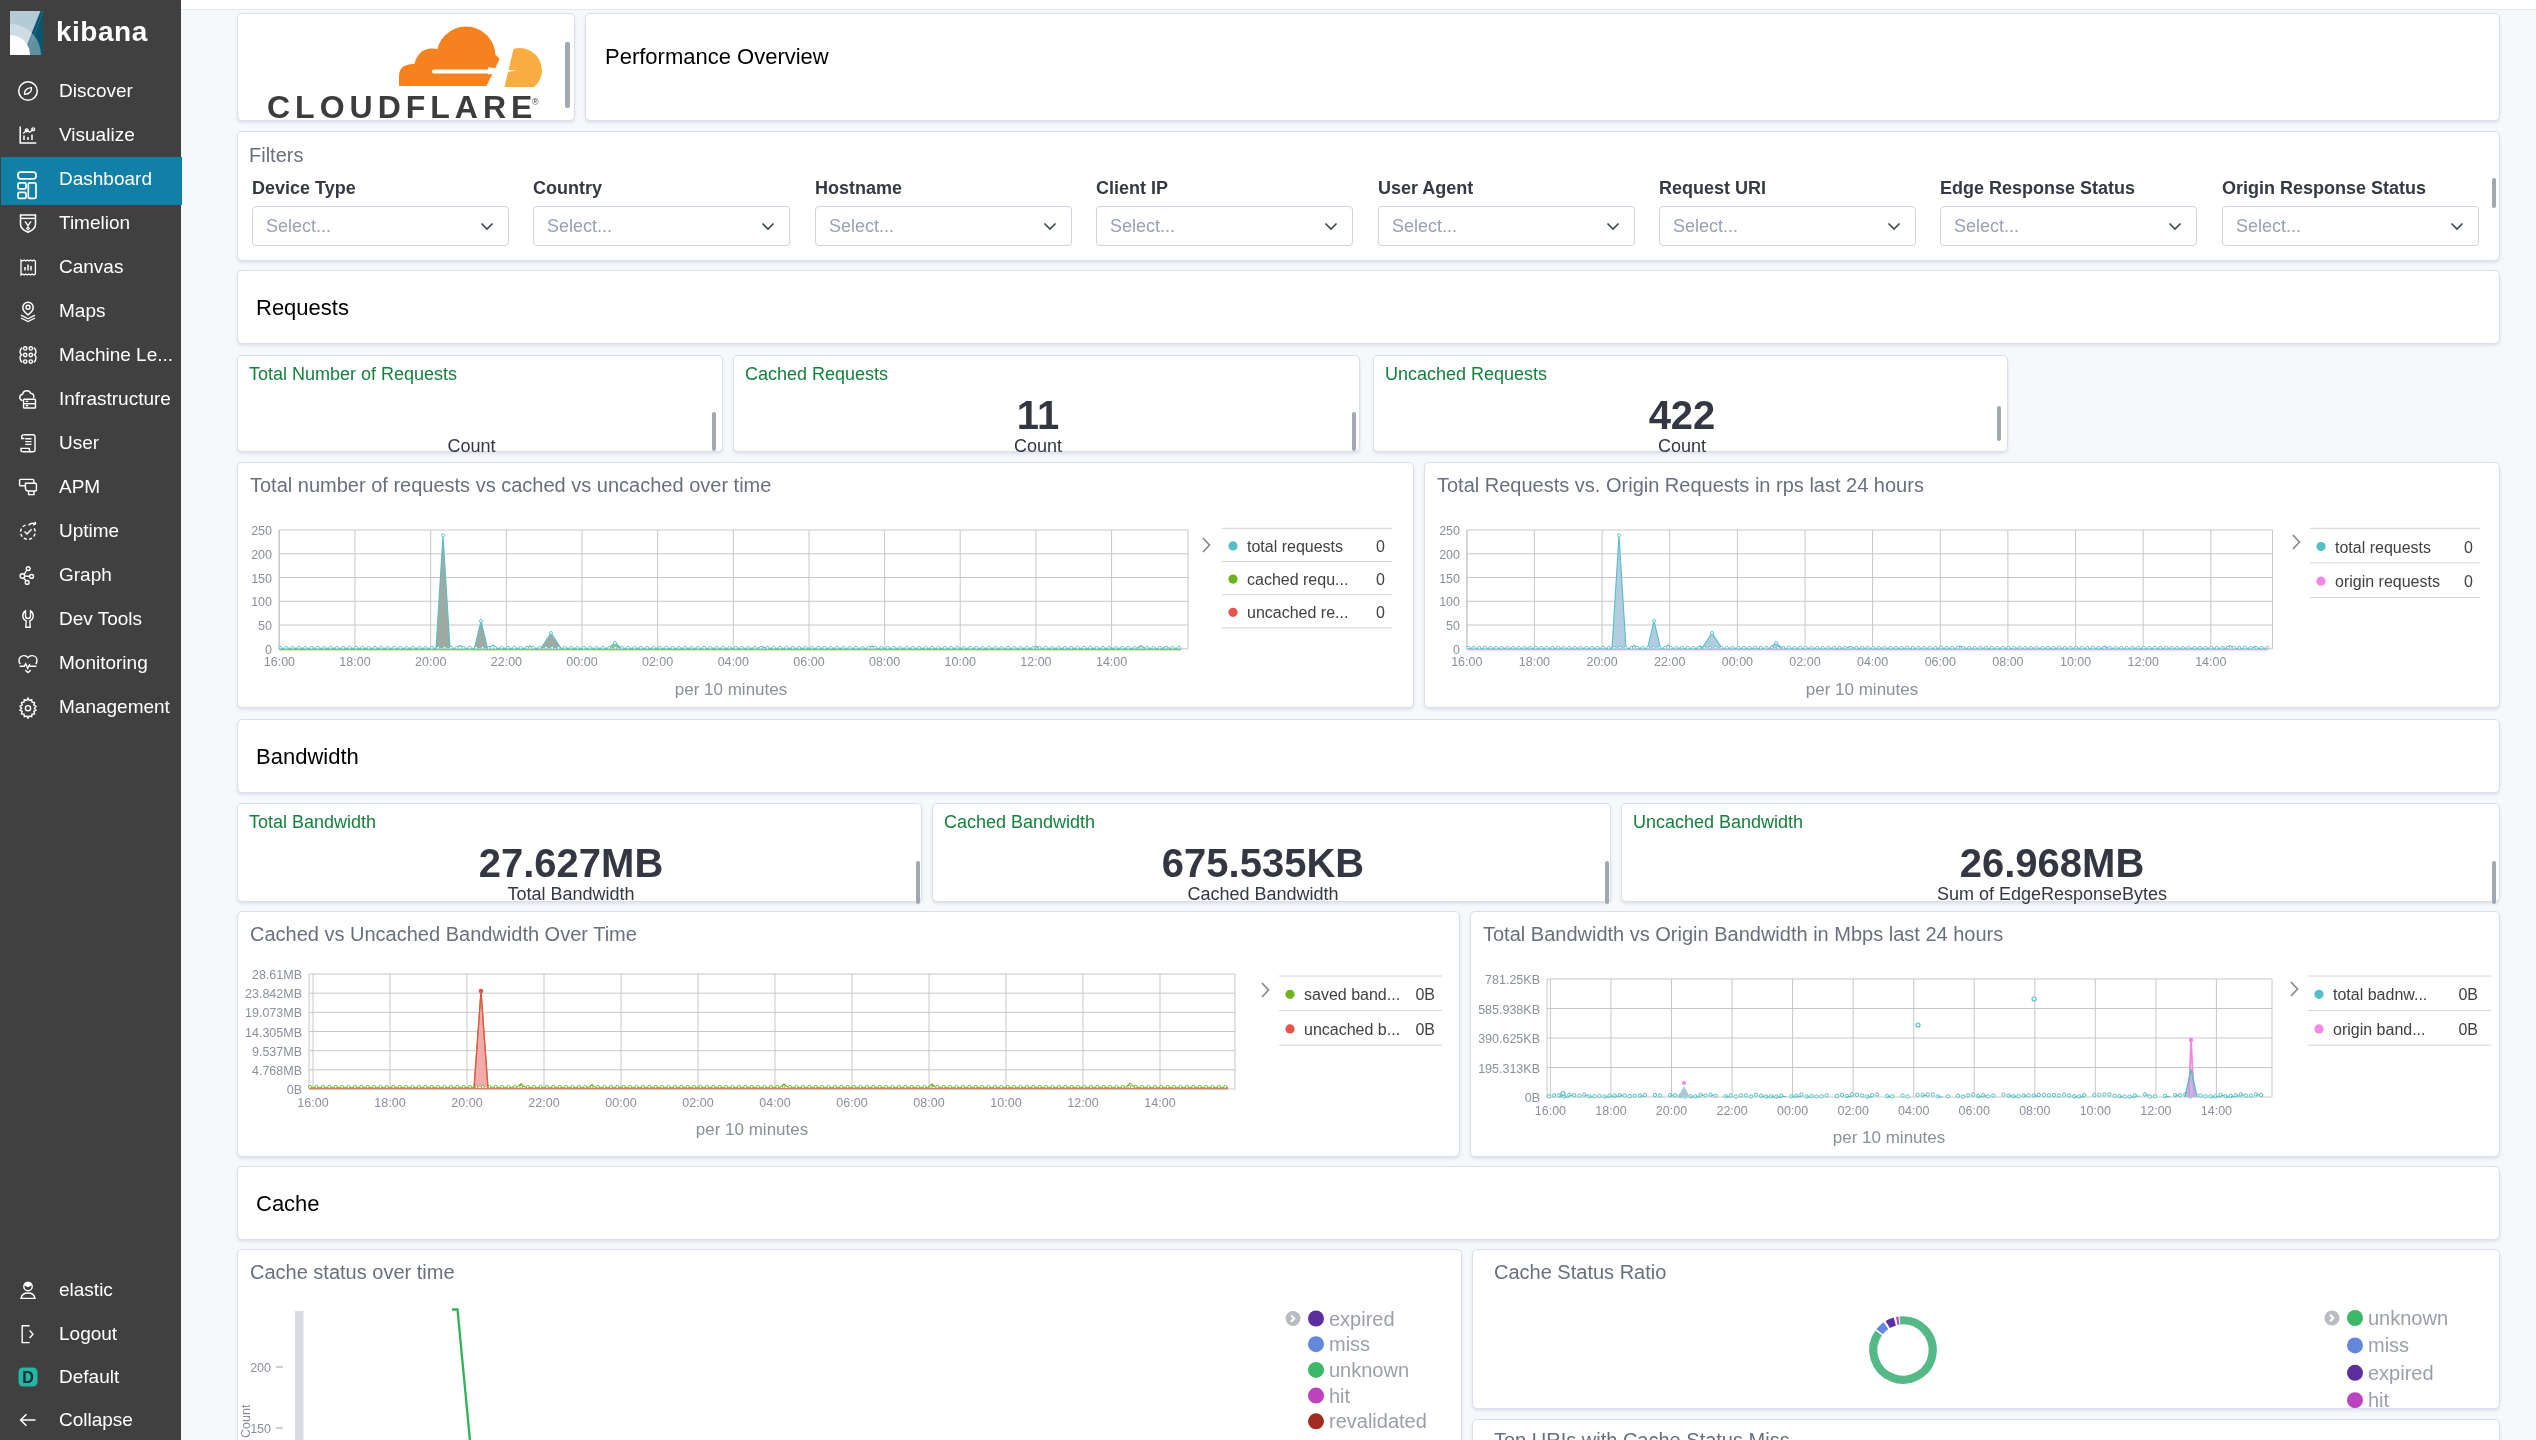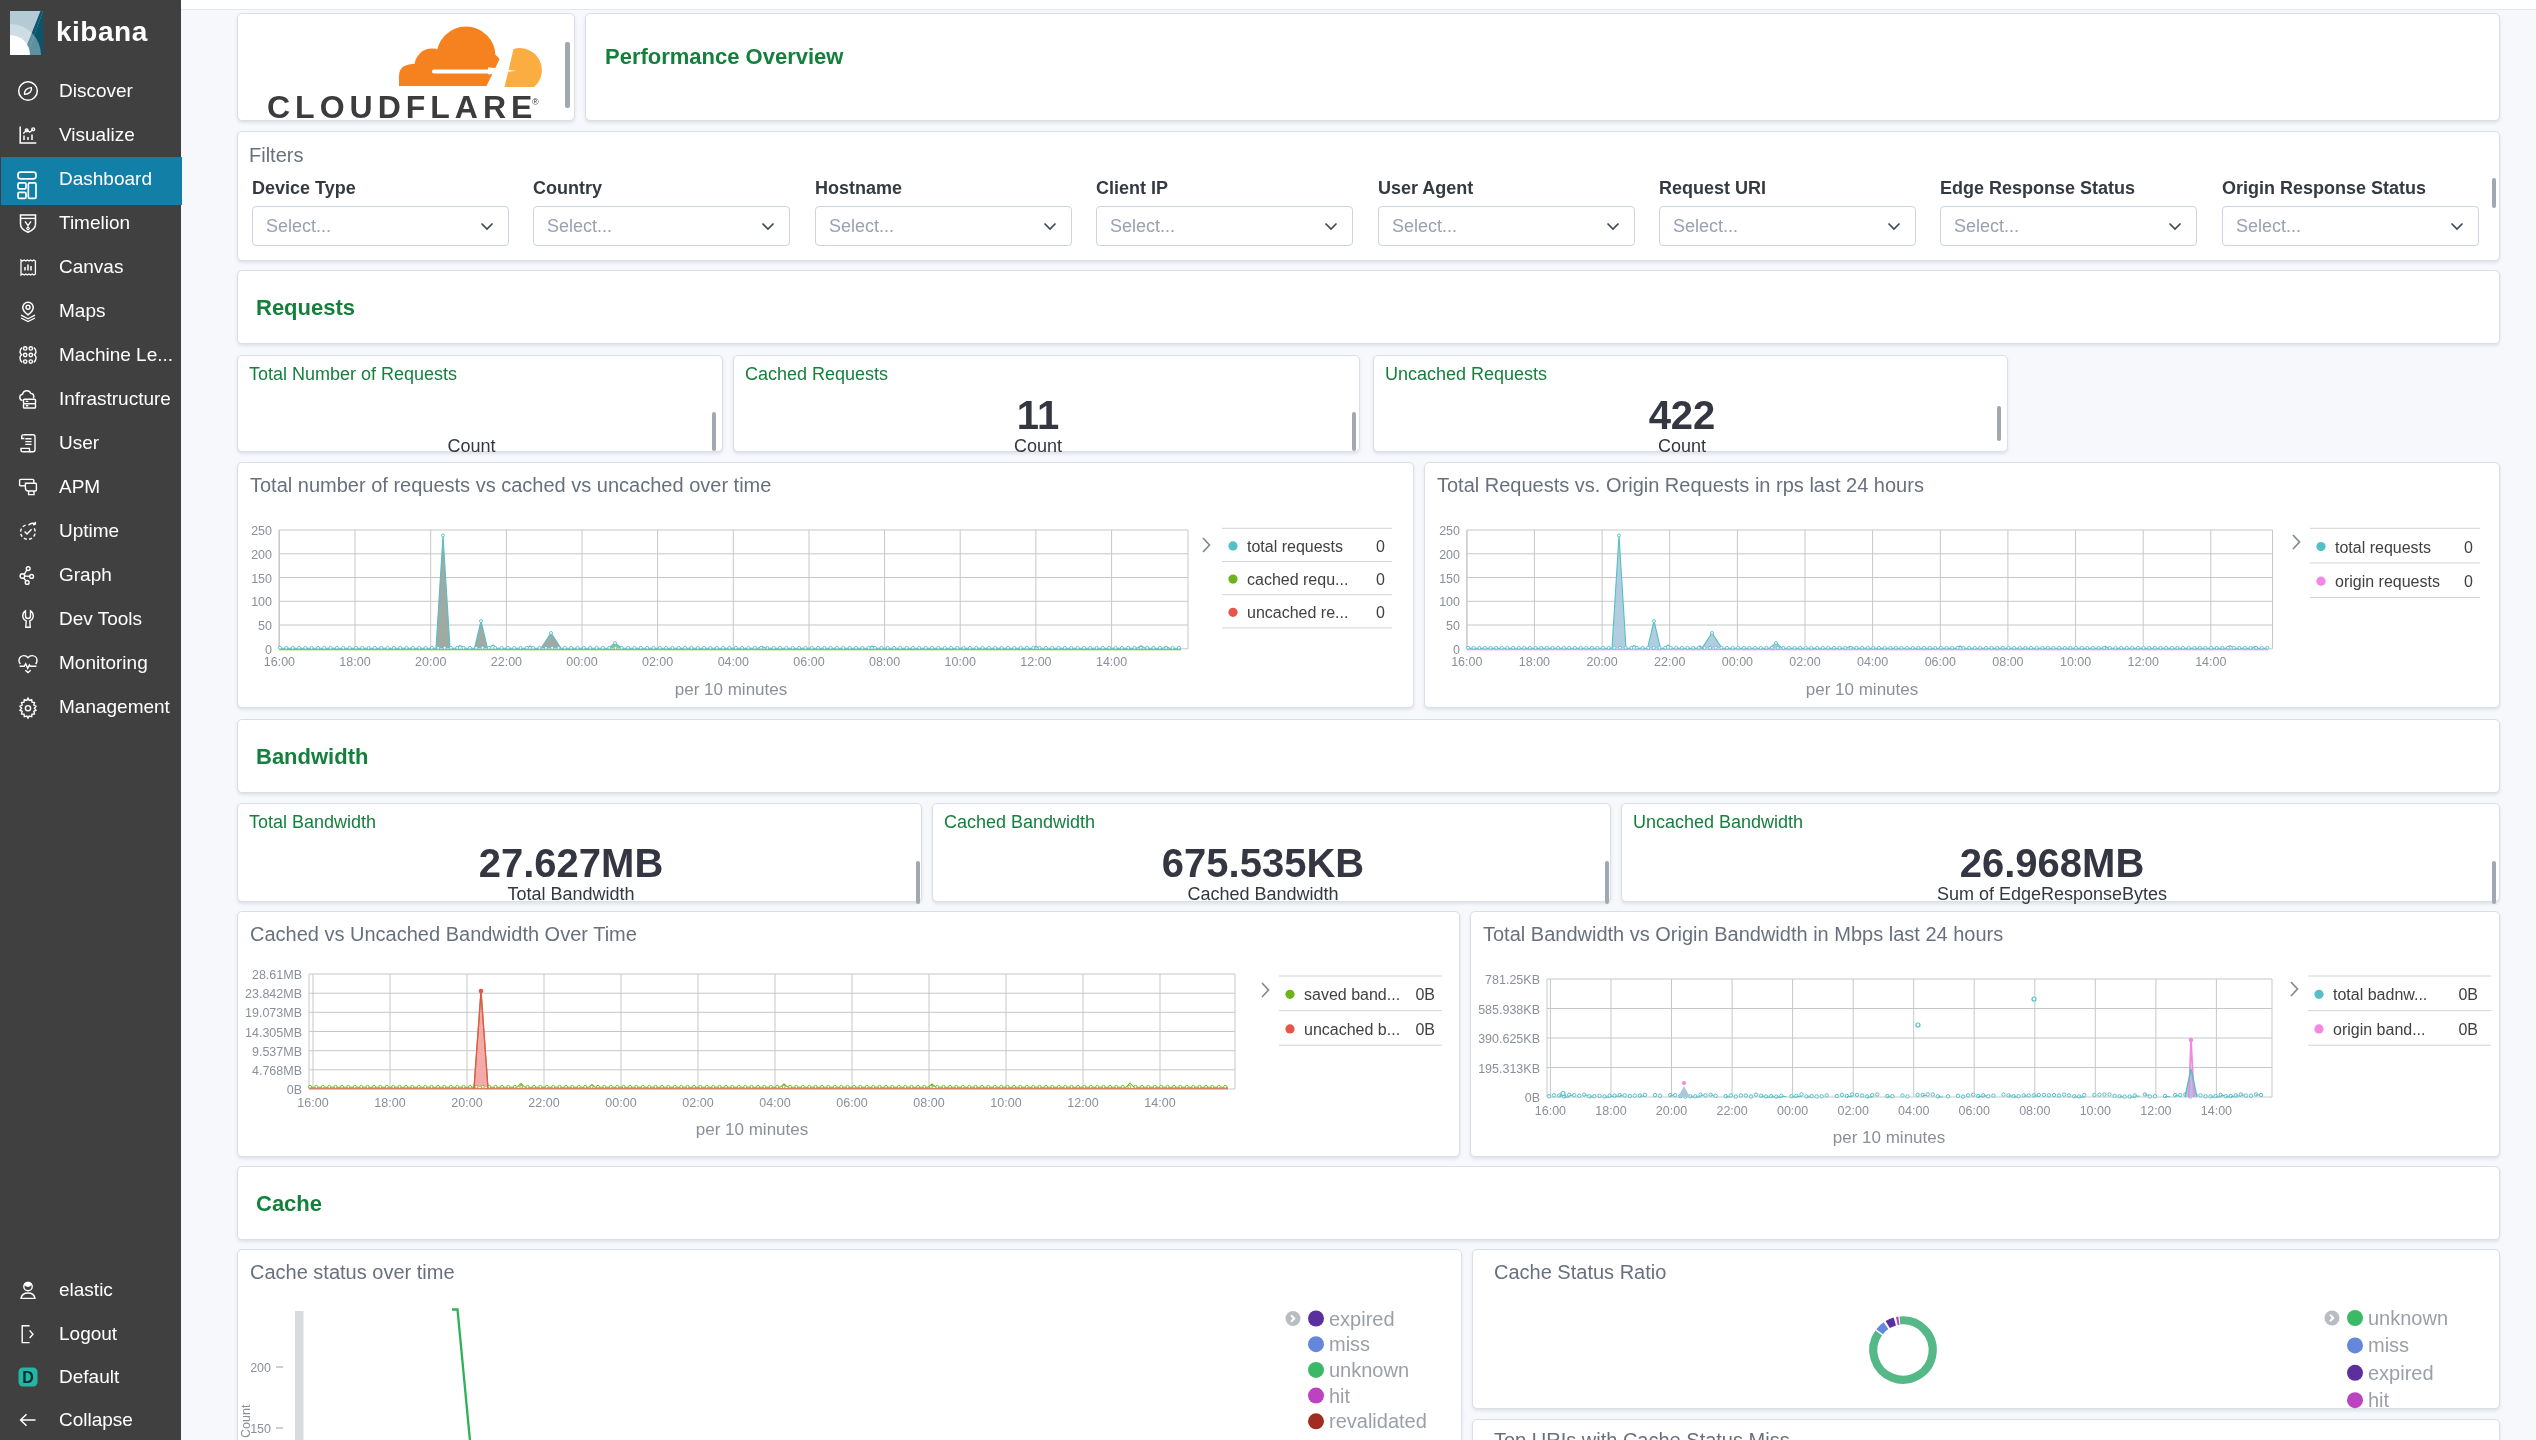--- a/index.html
+++ b/index.html
@@ -1,19 +1,19 @@
 <!DOCTYPE html>
 <html><head><meta charset="utf-8"><title>d</title><style>
 *{margin:0;padding:0;box-sizing:border-box}
 html,body{width:2536px;height:1440px;overflow:hidden;background:#f7f8fb;font-family:"Liberation Sans",sans-serif}
 #page{position:absolute;left:0;top:0;width:2536px;height:1440px}
 .panel{position:absolute;background:#fff;border:1px solid #d9dfe9;border-radius:5px;box-shadow:0 2px 3px rgba(152,162,185,.25)}
 .p{position:absolute}
 .ptitle{position:absolute;font-size:20px;color:#69707d}
-.hdr{position:absolute;font-size:22px;font-weight:bold;color:#15803d}
+.hdr{position:absolute;font-size:22px;font-weight:normal;color:#000000}
 .mtitle{position:absolute;left:12px;top:9px;font-size:18px;color:#15803d}
 .mnum{position:absolute;left:0;width:100%;text-align:center;font-size:40px;font-weight:bold;color:#343741}
 .mlab{position:absolute;left:0;width:100%;text-align:center;font-size:18px;color:#343741}
 .flabel{position:absolute;font-size:18px;font-weight:bold;color:#353a42}
 .sel{position:absolute;width:257px;height:40px;background:#fff;border:1px solid #ccd4e0;border-radius:4px}
 .sel span{position:absolute;left:13px;top:9px;font-size:18px;color:#98a2b3}
 .sel svg{position:absolute;right:14px;top:15px}
 .thumb{position:absolute;background:#a2a8b0;border-radius:2px}
 #sidebar{position:absolute;left:0;top:0;width:181px;height:1440px;background:#404040}
 .nav{position:absolute;left:1px;width:181px;height:44px;color:#fff}

